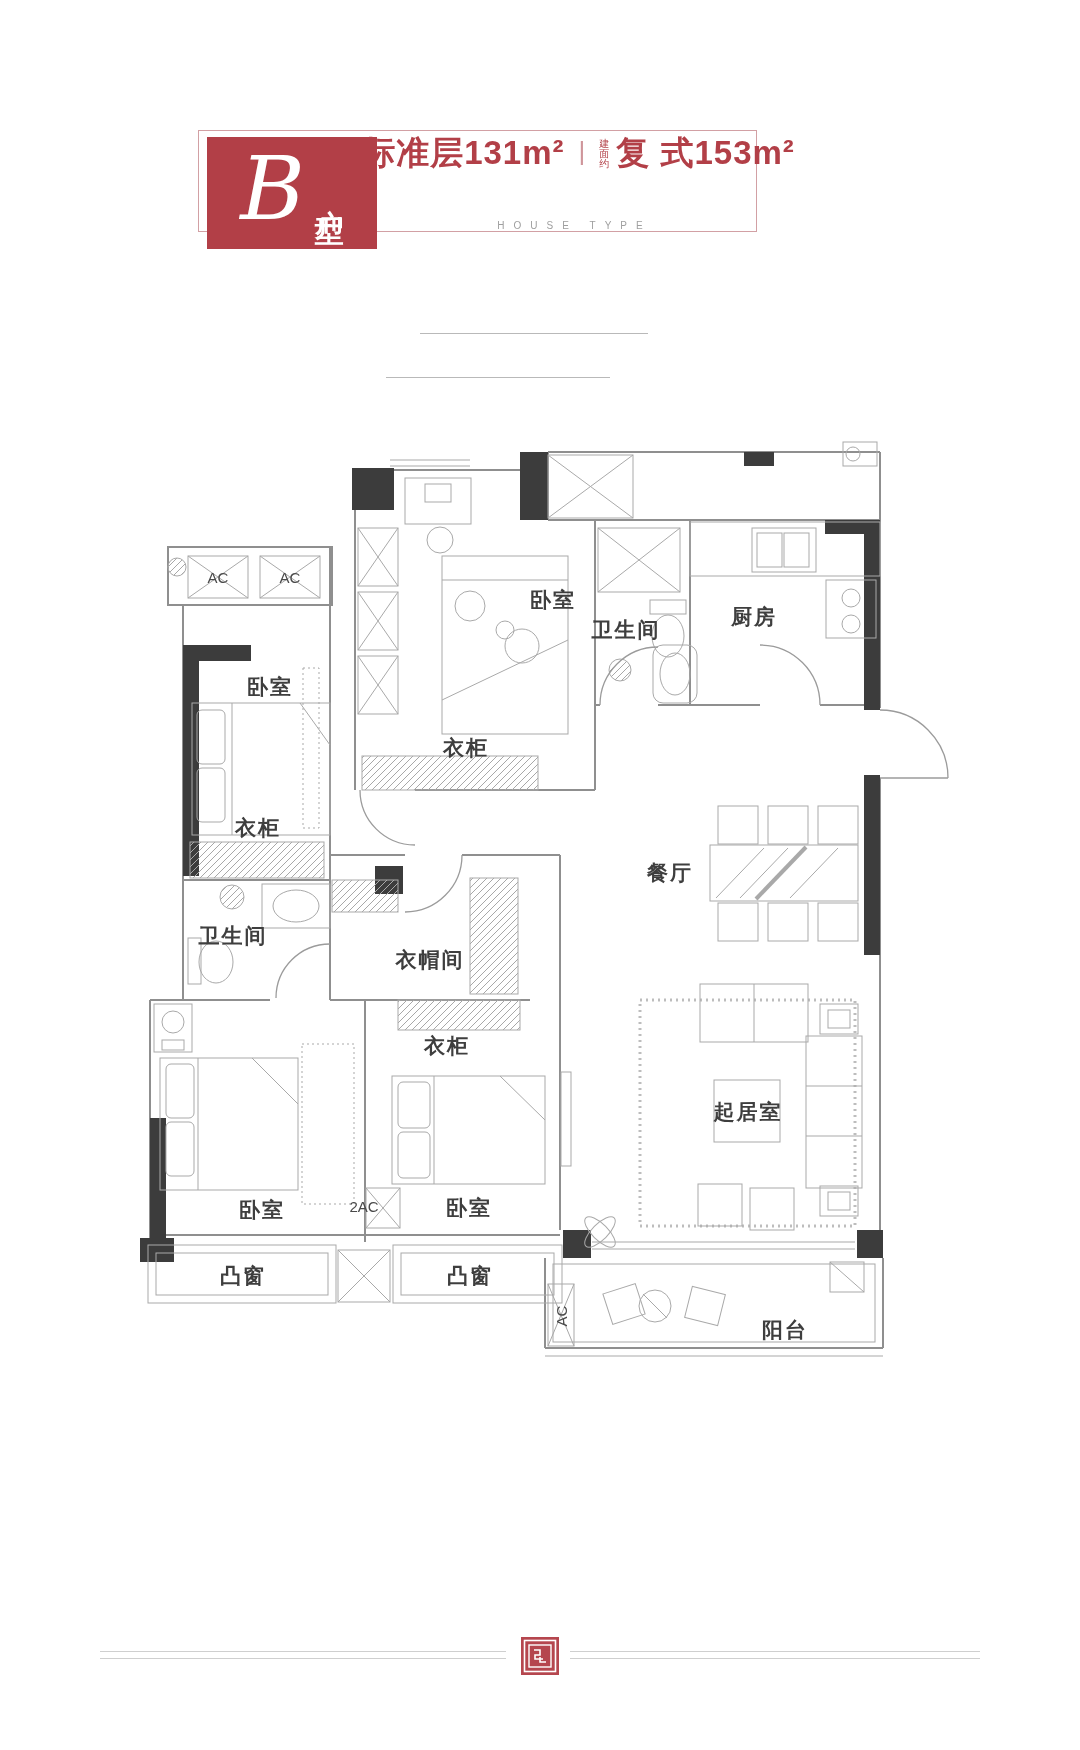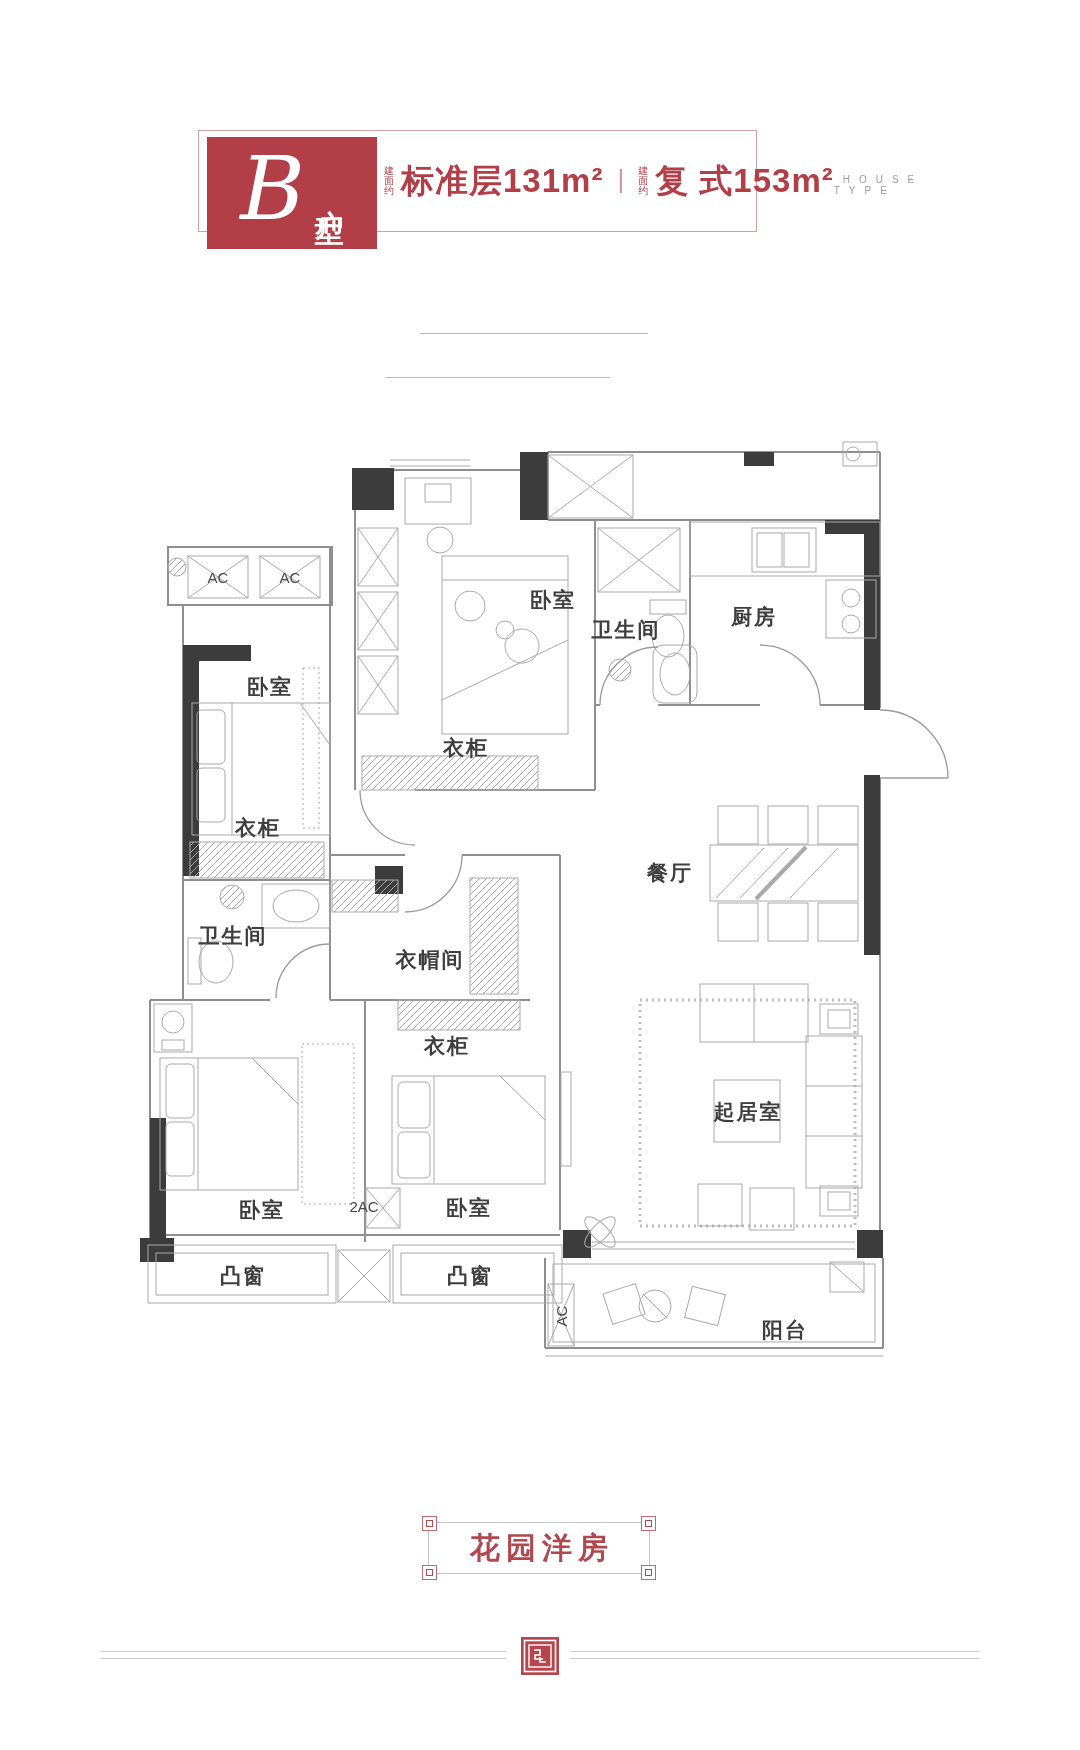--- a/index.html
+++ b/index.html
@@ -19,21 +19,21 @@
   .big-b{
     font-family:"DejaVu Serif","Liberation Serif",serif;font-style:italic;
     font-size:88px;line-height:0.9;color:#fff;transform:translateY(-4px);
   }
   .type-vert{
     writing-mode:vertical-rl;color:#fff;font-weight:bold;font-size:29px;
     letter-spacing:7px;line-height:1;
   }
   .header-right{
     position:absolute;left:185px;top:0;right:0;bottom:0;
-    display:flex;flex-direction:row;align-items:center;justify-content:space-between;
+    display:flex;flex-direction:column;align-items:center;justify-content:space-between;
   }
   .area-row{display:flex;align-items:center;}
   .area-prefix{
     display:inline-block;width:12px;font-size:10px;line-height:10px;
     color:#b23f47;word-break:break-all;margin-right:5px;font-weight:normal;
   }
   .area-text{font-size:33px;font-weight:bold;color:#b23f47;letter-spacing:1px;white-space:nowrap;}
   .area-sep{margin:0 14px;font-size:26px;color:#cf959a;font-weight:300;transform:translateY(-2px);}
   .house-type-en{margin-top:7px;font-size:10px;letter-spacing:9px;color:#9f9f9f;text-indent:9px;}
   
@@ -314,35 +314,20 @@
   <div class="rlabel" style="left:447px;top:1046px">衣柜</div>
   <div class="rlabel" style="left:262px;top:1210px">卧室</div>
   <div class="rlabel" style="left:469px;top:1208px">卧室</div>
   <div class="rlabel" style="left:748px;top:1112px">起居室</div>
   <div class="rlabel" style="left:243px;top:1276px">凸窗</div>
   <div class="aclabel" style="left:364px;top:1206px">2AC</div>
   <div class="rlabel" style="left:470px;top:1276px">凸窗</div>
   <div class="aclabel rot" style="left:561px;top:1316px">AC</div>
   <div class="rlabel" style="left:785px;top:1330px">阳台</div>
 
-  <div class="banner-box">
-    <span class="corner-orn orn-tl">
-        <i></i>
-      </span>
-    <span class="corner-orn orn-tr">
-        <i></i>
-      </span>
-    <span class="corner-orn orn-bl">
-        <i></i>
-      </span>
-    <span class="corner-orn orn-br">
-        <i></i>
-      </span>
-    <div class="banner-text">花园洋房</div>
-  </div>
 
   <div class="div-line div-left"></div>
   <div class="div-line div-right"></div>
   <svg class="seal" viewBox="0 0 38 38">
     <rect x="0" y="0" width="38" height="38" fill="#b5464e"></rect>
     <rect x="3.5" y="3.5" width="31" height="31" fill="none" stroke="#ffffff" stroke-width="1.6"></rect>
     <rect x="8" y="8" width="22" height="22" fill="none" stroke="#ffffff" stroke-width="1.4"></rect>
     <path d="M13,13 h6 v5 h-5 v4 h8 M25,25 h-6 v-5" fill="none" stroke="#ffffff" stroke-width="1.6"></path>
   </svg>
 

